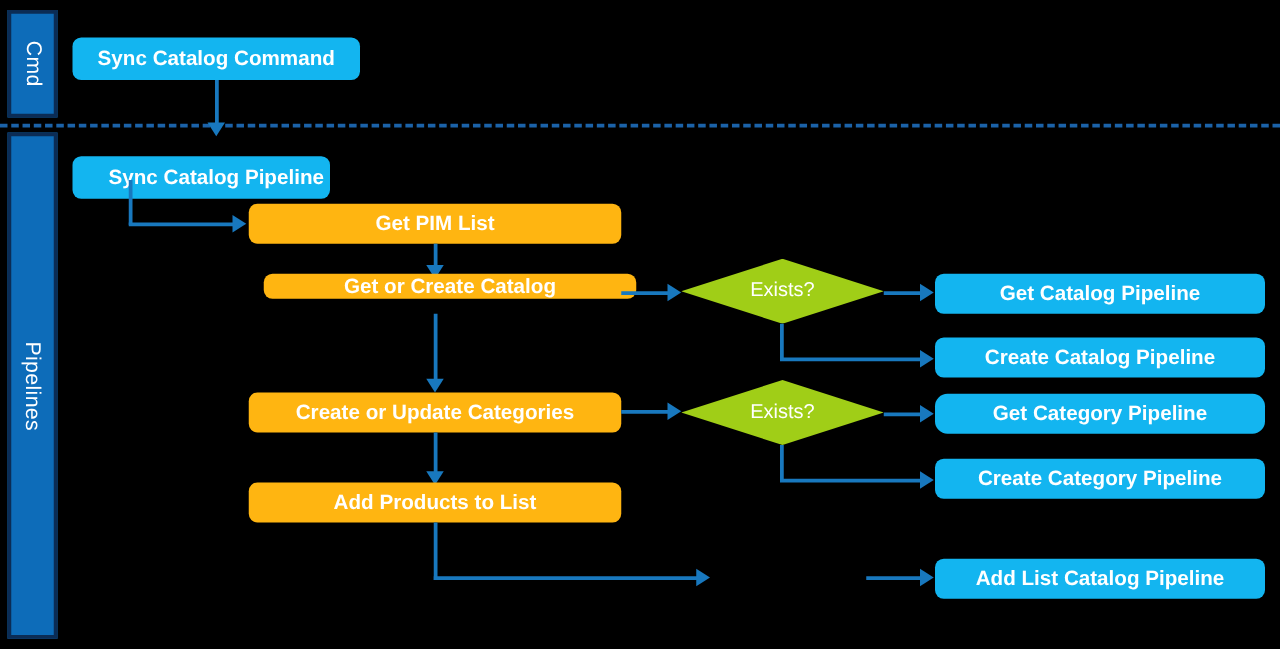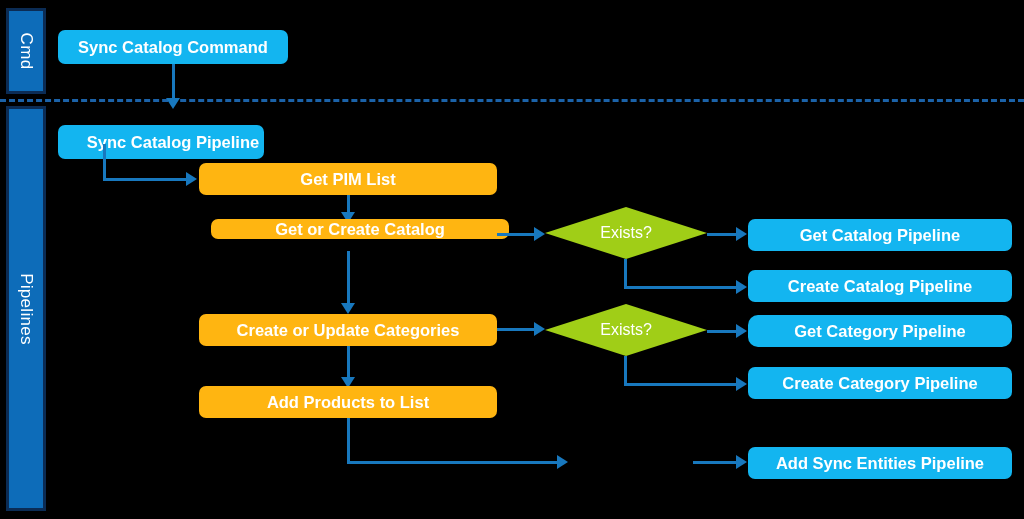--- a/index.html
+++ b/index.html
@@ -190,16 +190,16 @@
 
   <div class="conn conn-v" style="left:347px; top:418px; height:46px;"></div>
   <div class="conn conn-h" style="left:347px; top:461px; width:213px;"></div>
   <div class="arrow arrow-right" style="left:557px; top:455px;"></div>
 
 
   <div class="conn conn-h" style="left:693px; top:461px; width:46px;"></div>
   <div class="arrow arrow-right" style="left:736px; top:455px;"></div>
 
   <div class="node node-rounded n-blue" style="left:748px; top:447px; width:264px; height:32px;">
-    <span>Add Sync Entities Pipeline</span>
+    <span>Add List Catalog Pipeline</span>
   </div>
 
 </div>
 
 </body></html>

